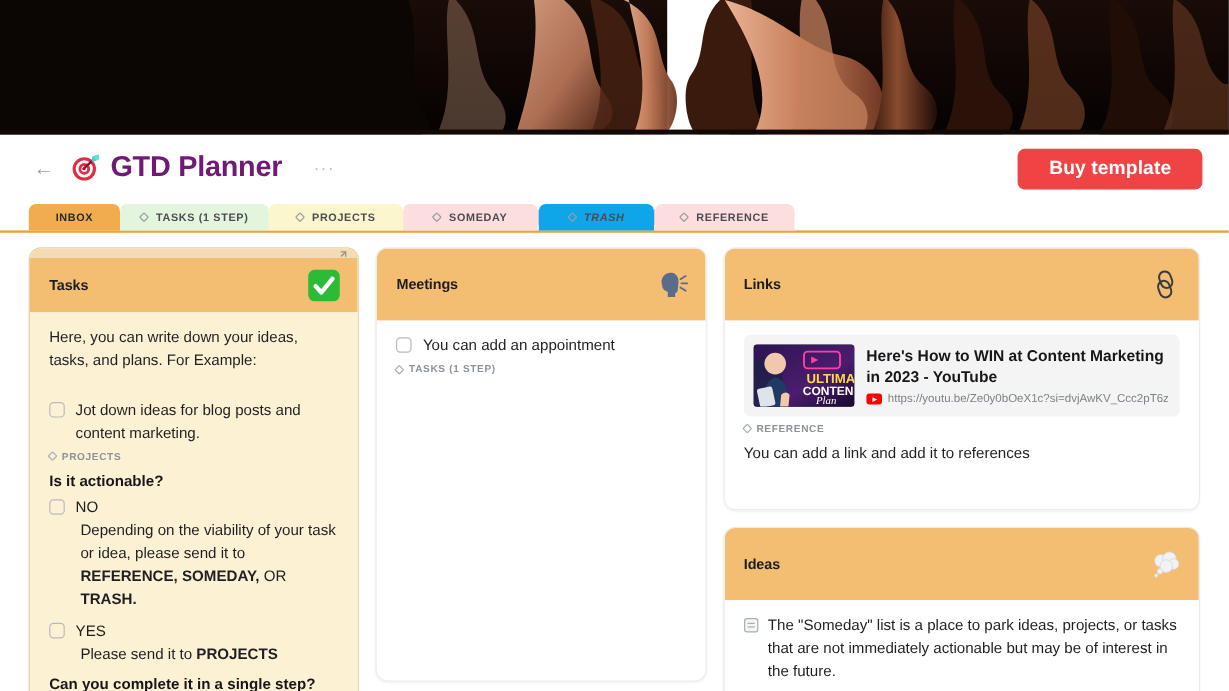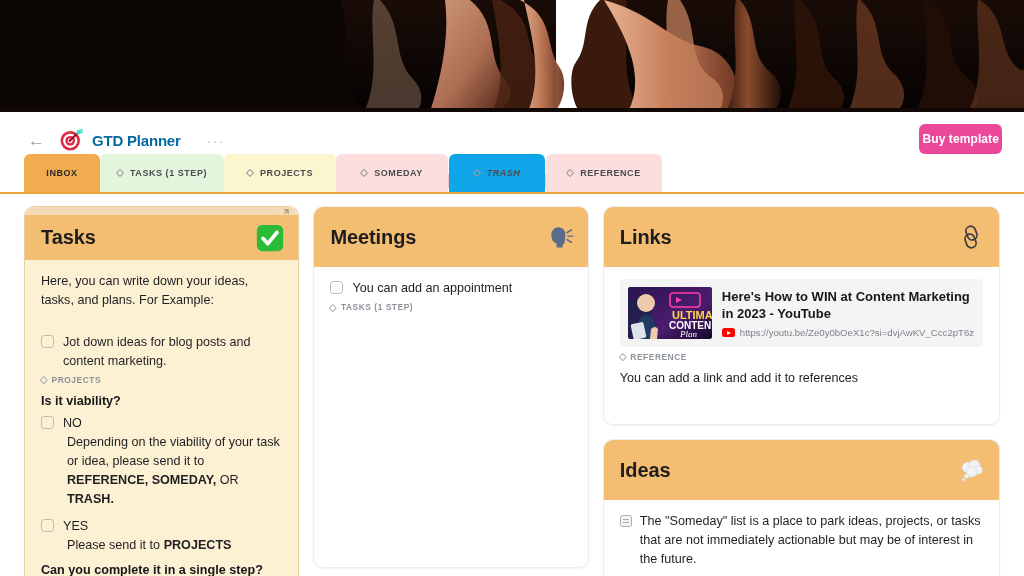--- a/index.html
+++ b/index.html
@@ -34,60 +34,60 @@
     line-height: 1;
     cursor: pointer;
     user-select: none;
   }
   .title-emoji {
     width: 24px; height: 24px;
     margin-right: 9px;
     flex: 0 0 auto;
   }
   .page-title {
-    font-size: 15px;
-    font-weight: bold;
-    color: #0369a1;
+    font-size: 24px;
+    font-weight: bold;
+    color: #701a75;
     letter-spacing: -0.2px;
     white-space: nowrap;
   }
   .title-dots {
     margin-left: 26px;
     color: #b9bec4;
     font-size: 15px;
     letter-spacing: 1px;
     cursor: pointer;
     user-select: none;
   }
   .buy-btn {
     position: absolute;
     right: 22px; top: 12px;
-    background: #ec4899;
+    background: #ef4444;
     color: #ffffff;
-    font-size: 12px;
+    font-size: 16px;
     font-weight: bold;
     border: none;
     border-radius: 6px;
-    padding: 8px 3px;
+    padding: 8px 26px;
     cursor: pointer;
     letter-spacing: 0.1px;
   }
 
   
   .tabbar {
     position: relative;
     margin: 2px 0 0 0;
     padding-left: 24px;
     height: 24px;
     display: flex;
     align-items: flex-end;
     border-bottom: 2px solid #e8a33d;
   }
   .tab {
-    height: 38px;
+    height: 22px;
     display: flex;
     align-items: center;
     justify-content: center;
     gap: 7px;
     border-radius: 6px 6px 0 0;
     font-size: 9px;
     font-weight: bold;
     letter-spacing: 0.55px;
     color: #4b4b50;
     padding: 0 12px;
@@ -156,21 +156,21 @@
   .card-head {
     background: #f3bd72;
     height: 45px;
     display: flex;
     align-items: center;
     padding: 0 16px;
     position: relative;
   }
   .card-head.tall { height: 60px; }
   .card-title {
-    font-size: 20px;
+    font-size: 12px;
     font-weight: bold;
     color: #1d1d20;
     letter-spacing: -0.1px;
   }
   .head-icon {
     position: absolute;
     right: 14px;
     top: 50%;
     transform: translateY(-50%);
     width: 28px; height: 28px;
@@ -440,21 +440,21 @@
 
         <div class="todo">
           <span class="cbox"></span>
           <span class="todo-text">Jot down ideas for blog posts and content marketing.</span>
         </div>
         <div class="tag">
           <span class="dot"></span>
           <span>PROJECTS</span>
         </div>
 
-        <div class="qheading">Is it viability?</div>
+        <div class="qheading">Is it actionable?</div>
 
         <div class="todo">
           <span class="cbox"></span>
           <span class="todo-text">NO</span>
         </div>
         <div class="sub"><span>Depending on the viability of your task or idea, please send it to </span><b>REFERENCE, SOMEDAY,</b><span> OR </span><b>TRASH.</b></div>
 
         <div class="todo">
           <span class="cbox"></span>
           <span class="todo-text">YES</span>

